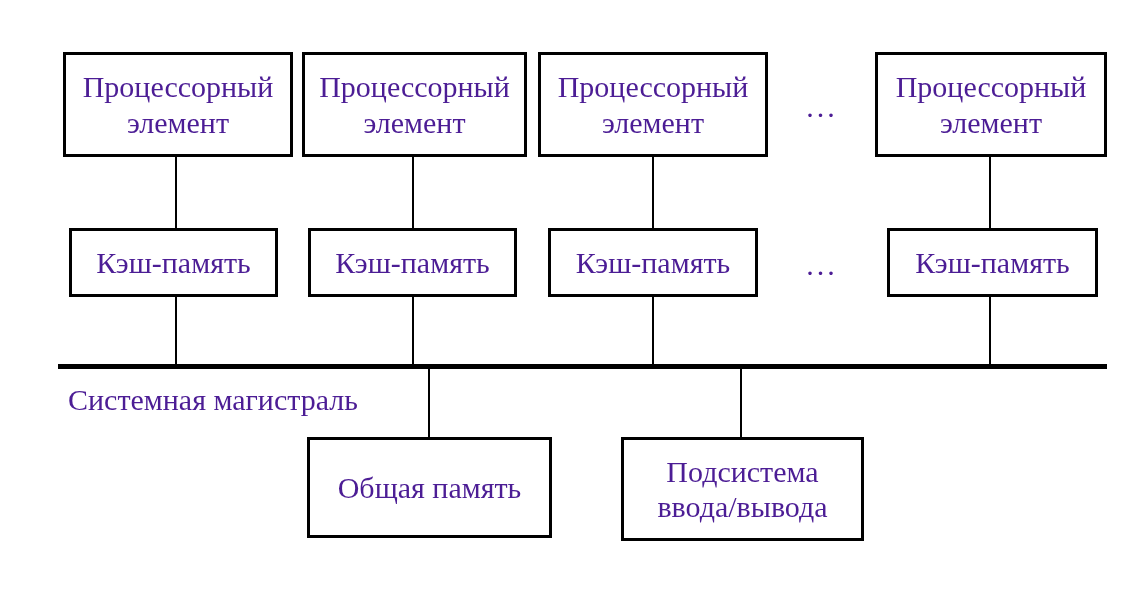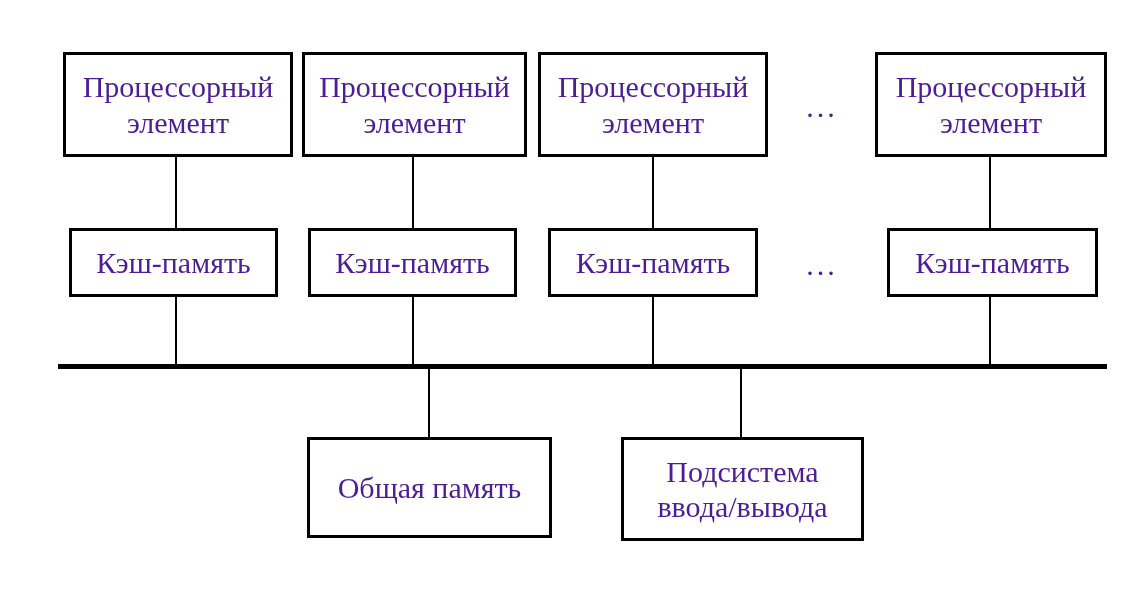--- a/index.html
+++ b/index.html
@@ -93,20 +93,21 @@
 
   <div class="ellipsis" style="left:792px; top:230px; width:60px;">...</div>
 
   <div class="vline" style="left:175px; top:277px; height:68px;"></div>
   <div class="vline" style="left:412px; top:277px; height:68px;"></div>
   <div class="vline" style="left:652px; top:277px; height:68px;"></div>
   <div class="vline" style="left:989px; top:277px; height:68px;"></div>
 
   <div class="bus" style="left:58px; top:344px; width:1049px; height:5px;"></div>
 
+  <div class="bus-label" style="left:68px; top:363px;">Системная магистраль</div>
 
   <div class="vline" style="left:428px; top:347px; height:70px;"></div>
   <div class="vline" style="left:740px; top:347px; height:70px;"></div>
 
   <div class="node" style="left:621px; top:417px; width:243px; height:104px;">
     <span>Подсистема ввода/вывода</span>
   </div>
 
   <div class="node" style="left:307px; top:417px; width:245px; height:101px;">
     <span>Общая память</span>

